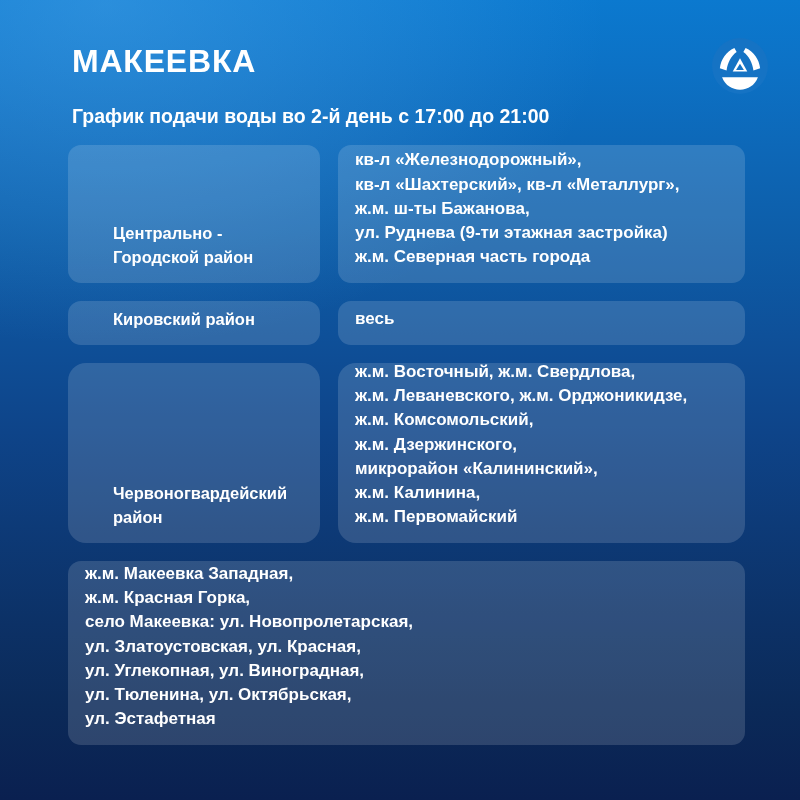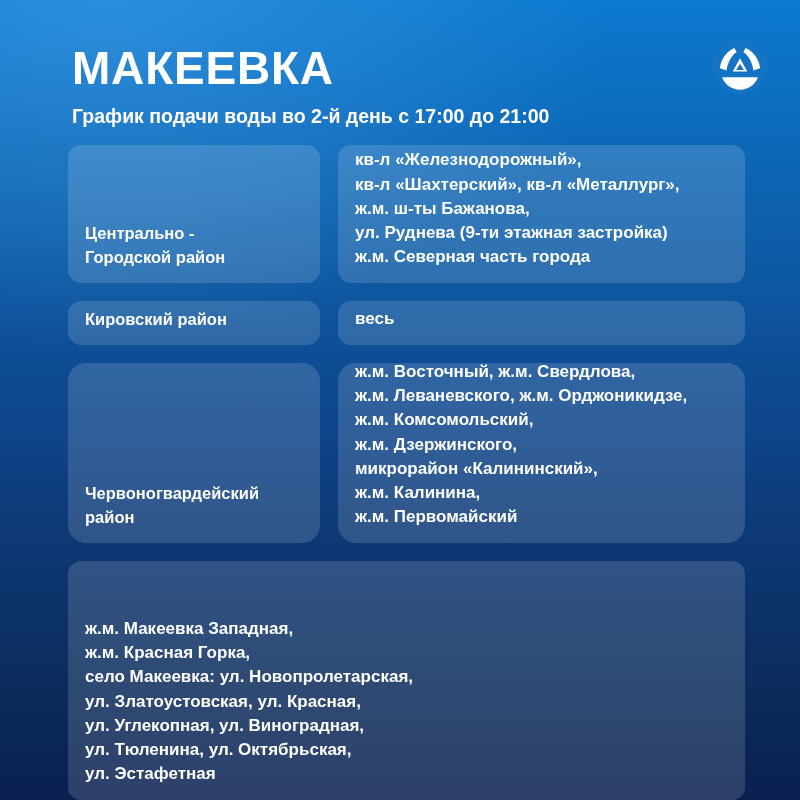--- a/index.html
+++ b/index.html
@@ -50,21 +50,21 @@
     position: absolute;
     left: 0; top: 0;
     width: 800px;
     height: 145px;
   }
   .title {
     position: absolute;
     left: 72px;
     top: 45px;
     color: #ffffff;
-    font-size: 46px;
+    font-size: 32px;
     font-weight: bold;
     letter-spacing: 0.8px;
     line-height: 1;
     white-space: nowrap;
   }
   .subtitle {
     position: absolute;
     left: 72px;
     top: 107px;
     color: #ffffff;
@@ -107,28 +107,29 @@
     flex: 0 0 252px;
     padding: 14px 16px 14px 17px;
   }
   .cell-streets {
     flex: 1 1 auto;
     padding: 14px 16px 14px 17px;
   }
   .row-1 .cell { height: 138px; }
   .row-2 .cell { height: 44px; }
   .row-3 .cell { height: 180px; border-radius: 18px; }
-  .row-4 .cell { height: 239px; }
+  .row-4 .cell { height: 184px; }
 
   .district-text {
     color: #ffffff;
     font-size: 16.5px;
     font-weight: bold;
     line-height: 1.42;
     white-space: pre-line;
+    margin-left: 28px;
   }
   .streets-list {
     color: #ffffff;
     font-size: 17px;
     font-weight: bold;
     line-height: 1.42;
   }
   .street-line { white-space: nowrap; }
 </style>
 </head>

